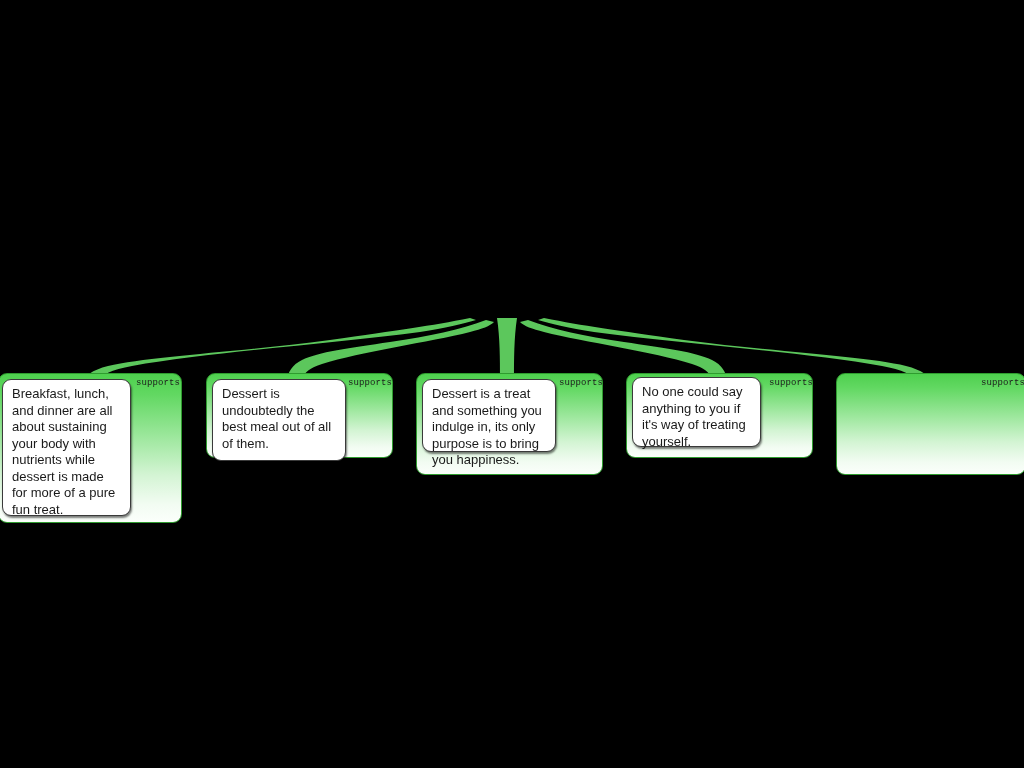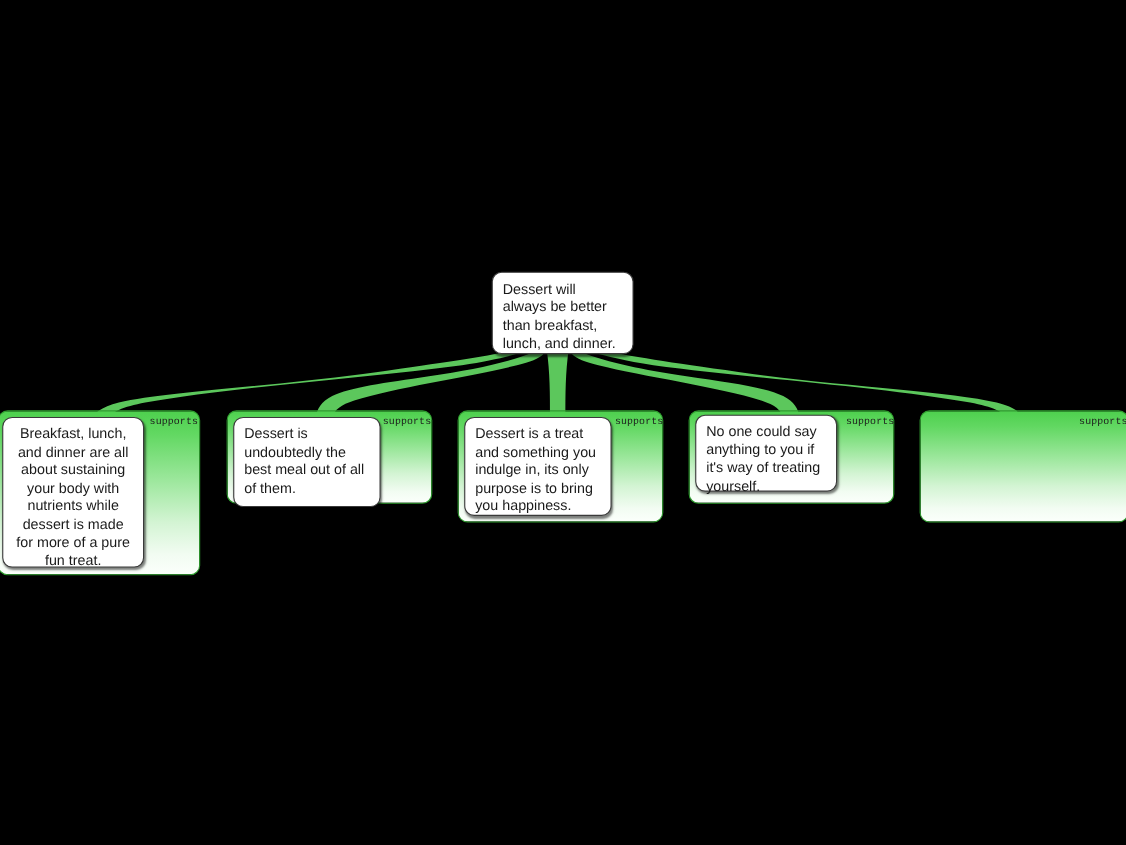--- a/index.html
+++ b/index.html
@@ -136,44 +136,41 @@
              C 584,326 614,330 684,340
              C 774,352 864,356 906,366
              C 922,370 930,376 932,384
              L 917,384
              C 914,374 902,370 882,366
              C 804,352 684,344 594,332
              C 568,328 552,324 538,320
              Z"></path>
   </svg>
 
-  <div class="root-node" style="left:447px; top:247px; width:129px; height:75px;">
-    <div class="root-text">Dessert will always be better than breakfast, lunch, and dinner.</div>
-  </div>
 
   <div class="child-node" style="left:-2px; top:373px; width:184px; height:150px;">
     <div class="support-panel"></div>
     <div class="support-label" style="left:138px;">supports</div>
-    <div class="reason-card" style="left:4px; top:6px; width:129px; height:137px;text-align:center;">
+    <div class="reason-card" style="left:4px; top:6px; width:129px; height:137px;">
       <div class="reason-text">Breakfast, lunch, and dinner are all about sustaining your body with nutrients while dessert is made for more of a pure fun treat.</div>
     </div>
   </div>
 
   <div class="child-node" style="left:206px; top:373px; width:187px; height:85px;">
     <div class="support-panel"></div>
     <div class="support-label" style="left:142px;">supports</div>
     <div class="reason-card" style="left:6px; top:6px; width:134px; height:82px;">
       <div class="reason-text">Dessert is undoubtedly the best meal out of all of them.</div>
     </div>
   </div>
 
   <div class="child-node" style="left:416px; top:373px; width:187px; height:102px;">
     <div class="support-panel"></div>
     <div class="support-label" style="left:143px;">supports</div>
-    <div class="reason-card" style="left:6px; top:6px; width:134px; height:90px;">
+    <div class="reason-card" style="left:6px; top:6px; width:134px; height:73px;">
       <div class="reason-text">Dessert is a treat and something you indulge in, its only purpose is to bring you happiness.</div>
     </div>
   </div>
 
   <div class="child-node" style="left:626px; top:373px; width:187px; height:85px;">
     <div class="support-panel"></div>
     <div class="support-label" style="left:143px;">supports</div>
     <div class="reason-card" style="left:6px; top:4px; width:129px; height:70px;">
       <div class="reason-text">No one could say anything to you if it's way of treating yourself.</div>
     </div>

